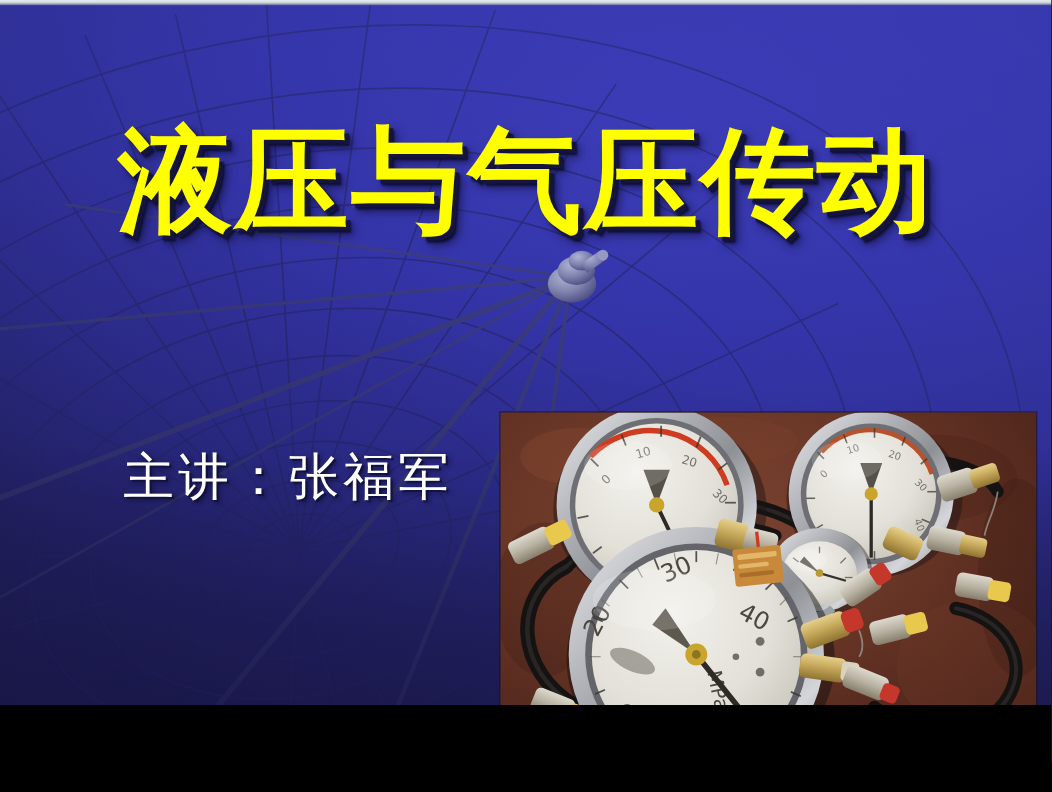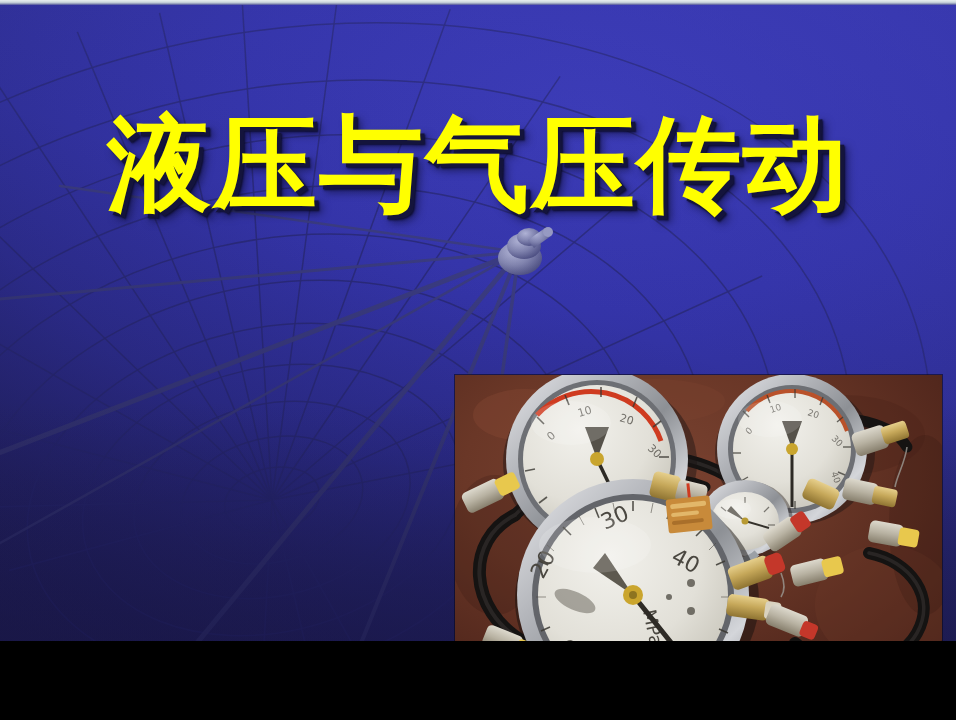--- a/index.html
+++ b/index.html
@@ -177,20 +177,21 @@
       <ellipse cx="548" cy="232" rx="5" ry="5" fill="#9a9dc2"></ellipse>
     </g>
   </svg>
 
   <div class="bg-vignette"></div>
   <div class="bottom-shade"></div>
   <div class="top-strip"></div>
 
   <div class="title">液压与气压传动</div>
 
+  <div class="subtitle">主讲：张福军</div>
 
   <div class="photo">
     <svg width="487" height="328" viewBox="0 0 487 328" xmlns="http://www.w3.org/2000/svg">
       <defs>
         <radialGradient id="tableG" cx="38%" cy="30%" r="95%">
           <stop offset="0%" stop-color="#7a4331"></stop>
           <stop offset="38%" stop-color="#6a3727"></stop>
           <stop offset="70%" stop-color="#53281d"></stop>
           <stop offset="100%" stop-color="#3a1b14"></stop>
         </radialGradient>

